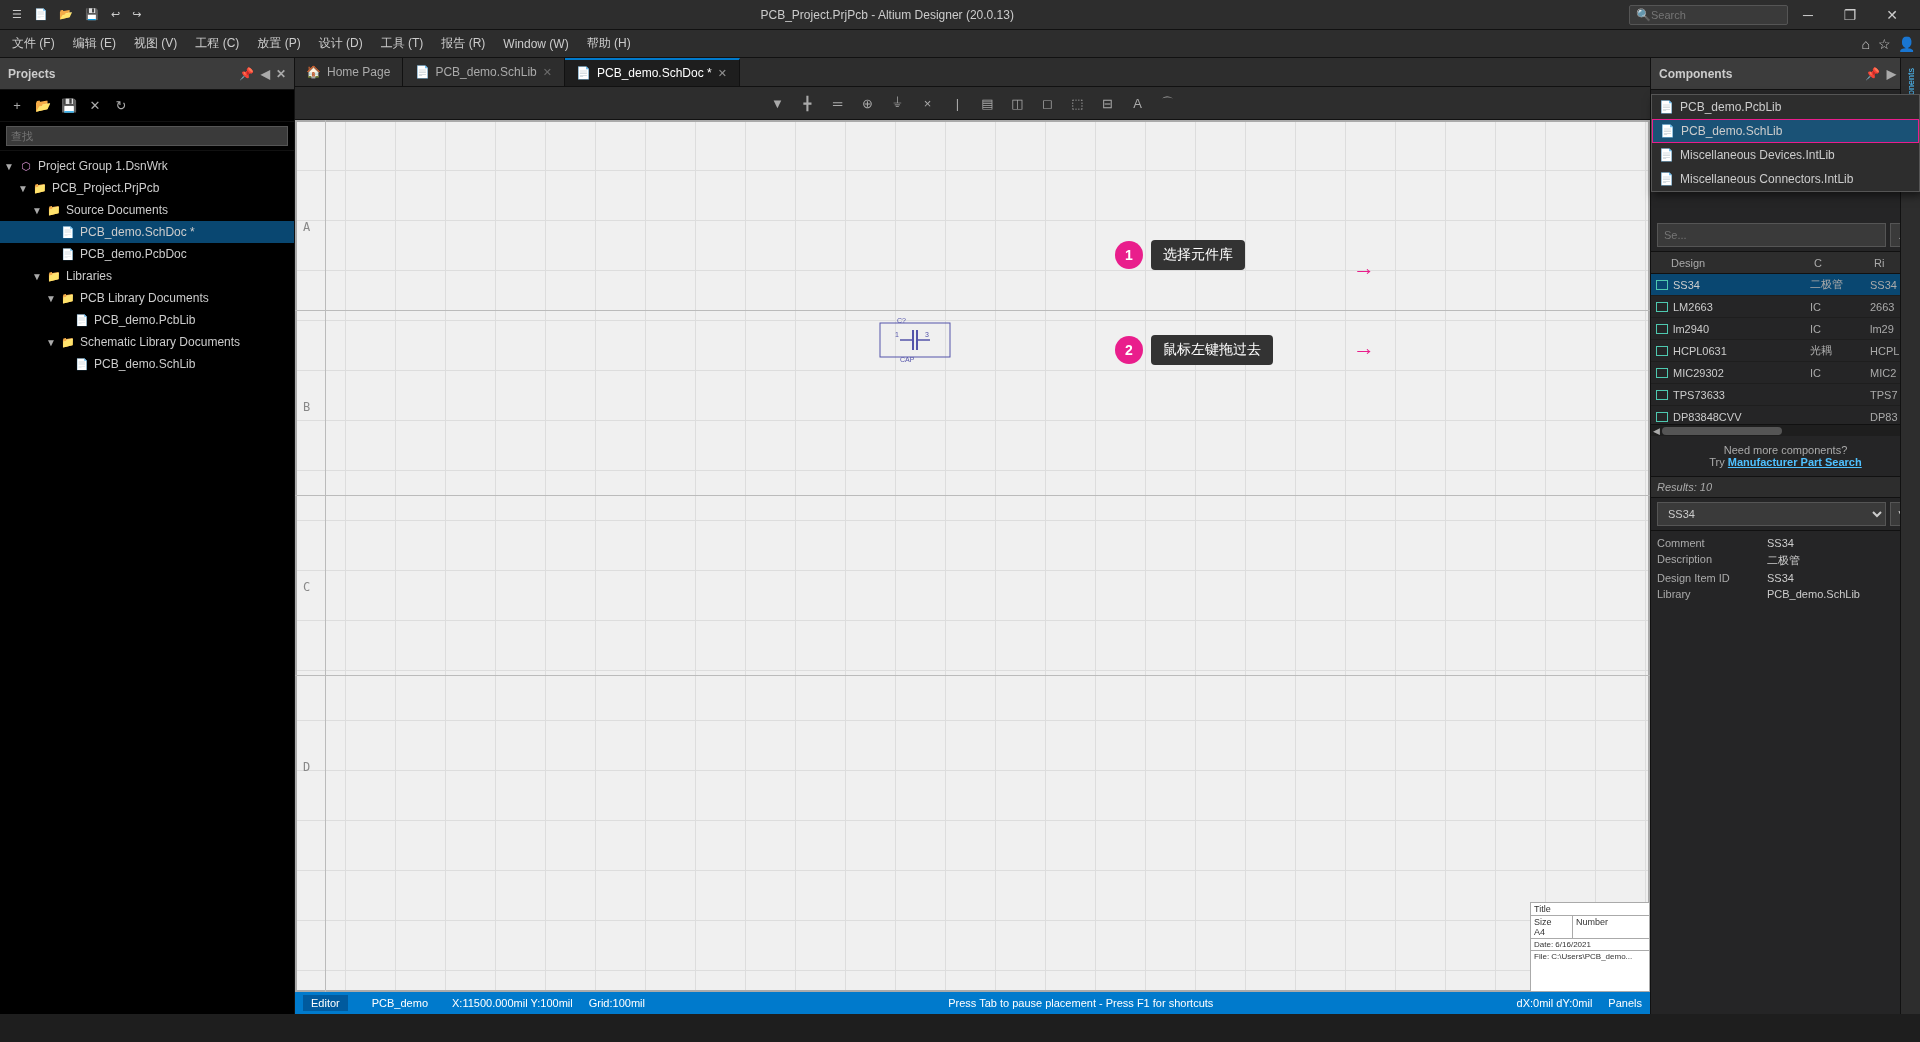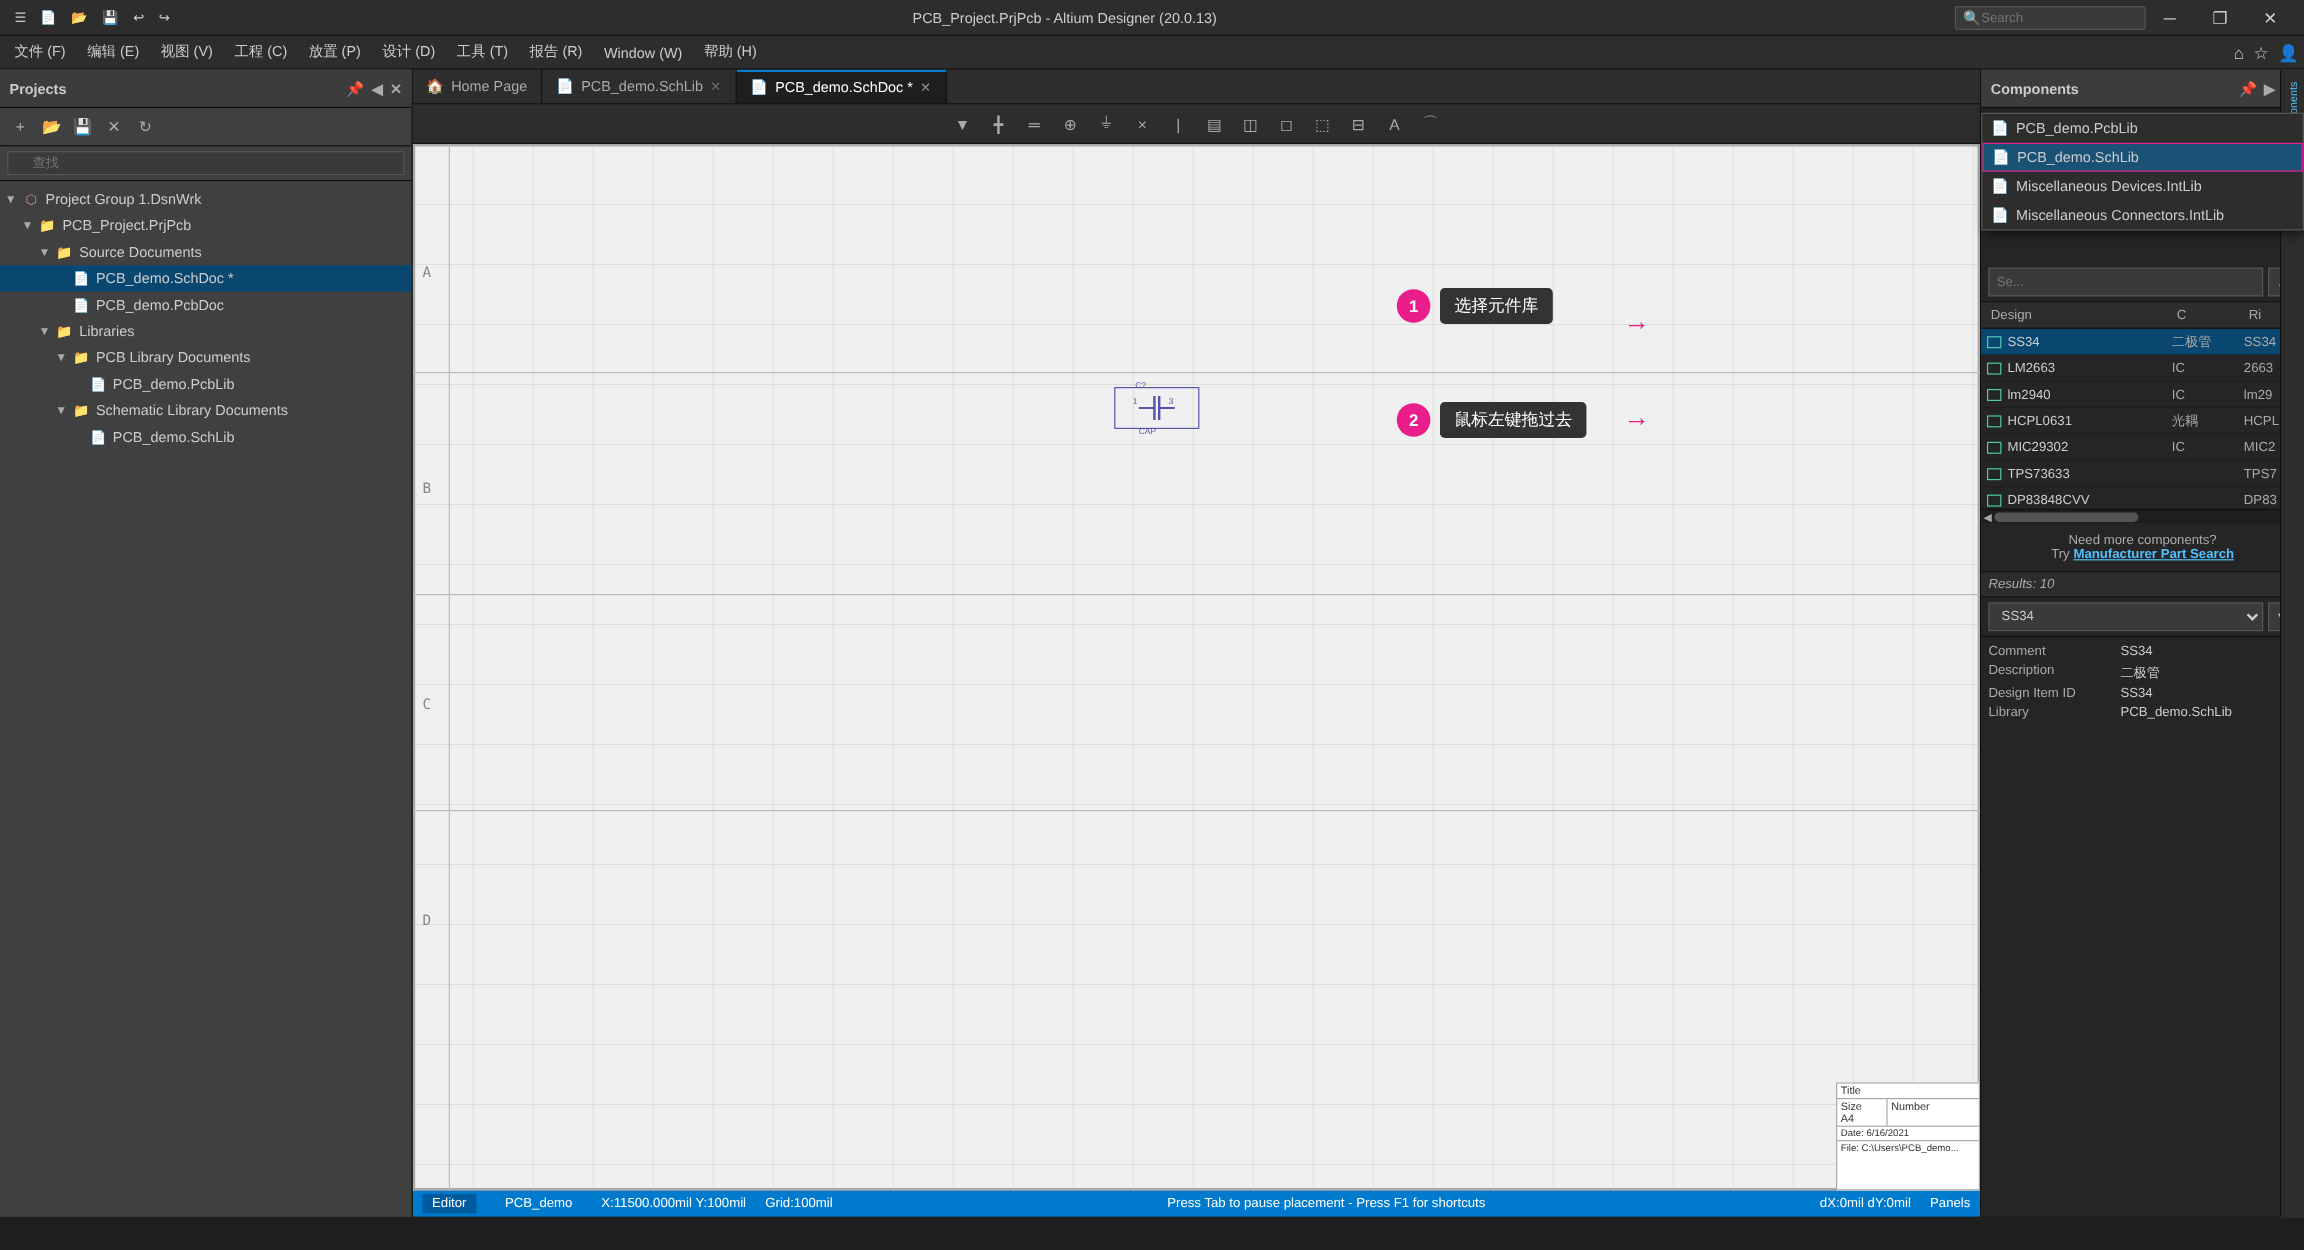--- a/index.html
+++ b/index.html
@@ -25,21 +25,21 @@
     }
     #menubar .menu-item { padding: 4px 8px; cursor: pointer; font-size: 12px; color: #ccc; }
     #menubar .right-icons { margin-left: auto; display: flex; align-items: center; gap: 8px; }
     #menubar .right-icons span { font-size: 14px; cursor: pointer; color: #ccc; }
 
     
     #main-container { display: flex; height: calc(1042px - 58px - 28px); }
 
     
     #sidebar {
-      width: 344px; background: #404040; border-right: 1px solid #111; display: flex; flex-direction: column;
+      width: 295px; background: #000000; border-right: 1px solid #111; display: flex; flex-direction: column;
       flex-shrink: 0;
     }
     #sidebar-header {
       height: 32px; background: #3c3c3c; display: flex; align-items: center; justify-content: space-between;
       padding: 0 8px; font-size: 12px; font-weight: bold; color: #ccc; border-bottom: 1px solid #111;
     }
     #sidebar-header .header-controls { display: flex; gap: 6px; }
     #sidebar-header .header-controls span { cursor: pointer; color: #aaa; }
     #sidebar-toolbar { height: 32px; display: flex; align-items: center; gap: 4px; padding: 0 6px; border-bottom: 1px solid #111; }
     #sidebar-toolbar span { width: 22px; height: 22px; display: flex; align-items: center; justify-content: center; cursor: pointer; color: #aaa; font-size: 13px; border: 1px solid transparent; }
@@ -204,21 +204,21 @@
       </div>
     </div>
     <div id="sidebar-toolbar">
       <span title="New">+</span>
       <span title="Open">📂</span>
       <span title="Save">💾</span>
       <span title="Close">✕</span>
       <span title="Refresh">↻</span>
     </div>
     <div id="sidebar-search">
-      <input type="text" placeholder="查找" style="width: 100%; background: rgb(58, 58, 58); border: 1px solid rgb(85, 85, 85); color: rgb(204, 204, 204); font-size: 11px; padding: 3px 20px; outline: none;">
+      <input type="text" placeholder="查找" style="width: 100%; background: rgb(58, 58, 58); border: 1px solid rgb(85, 85, 85); color: rgb(204, 204, 204); font-size: 11px; padding: 3px 4px; outline: none;">
     </div>
     <div id="sidebar-tree">
 
       <div class="tree-item" style="padding-left:4px;">
         <span class="arrow">▼</span>
         <span class="icon icon-group">⬡</span>
         <span class="label">Project Group 1.DsnWrk</span>
       </div>
 
       <div class="tree-item" style="padding-left:18px;">
@@ -433,21 +433,21 @@
         <span>Miscellaneous Connectors.IntLib</span>
       </div>
     </div>
 
     <div id="components-search" style="margin-top:96px;">
       <input id="comp-search-input" type="text" placeholder="Se..." style="flex: 1 1 0%; background: rgb(58, 58, 58); border: 1px solid rgb(85, 85, 85); color: rgb(204, 204, 204); font-size: 11px; padding: 3px 6px; outline: none; height: 24px; width: calc(100% - 28px);">
       <div id="comp-search-btn" style="width:24px;height:24px;background:#3a3a3a;border:1px solid #555;color:#ccc;cursor:pointer;display:flex;align-items:center;justify-content:center;font-size:11px;">⌕</div>
     </div>
 
     <div id="components-col-header">
-      <div class="col col-design" style="padding-left:8px;">Design</div>
+      <div class="col col-design" style="padding-left:20px;">Design</div>
       <div class="col col-type">C</div>
       <div class="col col-footprint">Ri</div>
     </div>
 
     <div id="components-list">
       <div class="comp-row selected">
         <div class="comp-icon">
             <div class="comp-icon-rect"></div>
           </div>
         <div class="col col-design">SS34</div>

